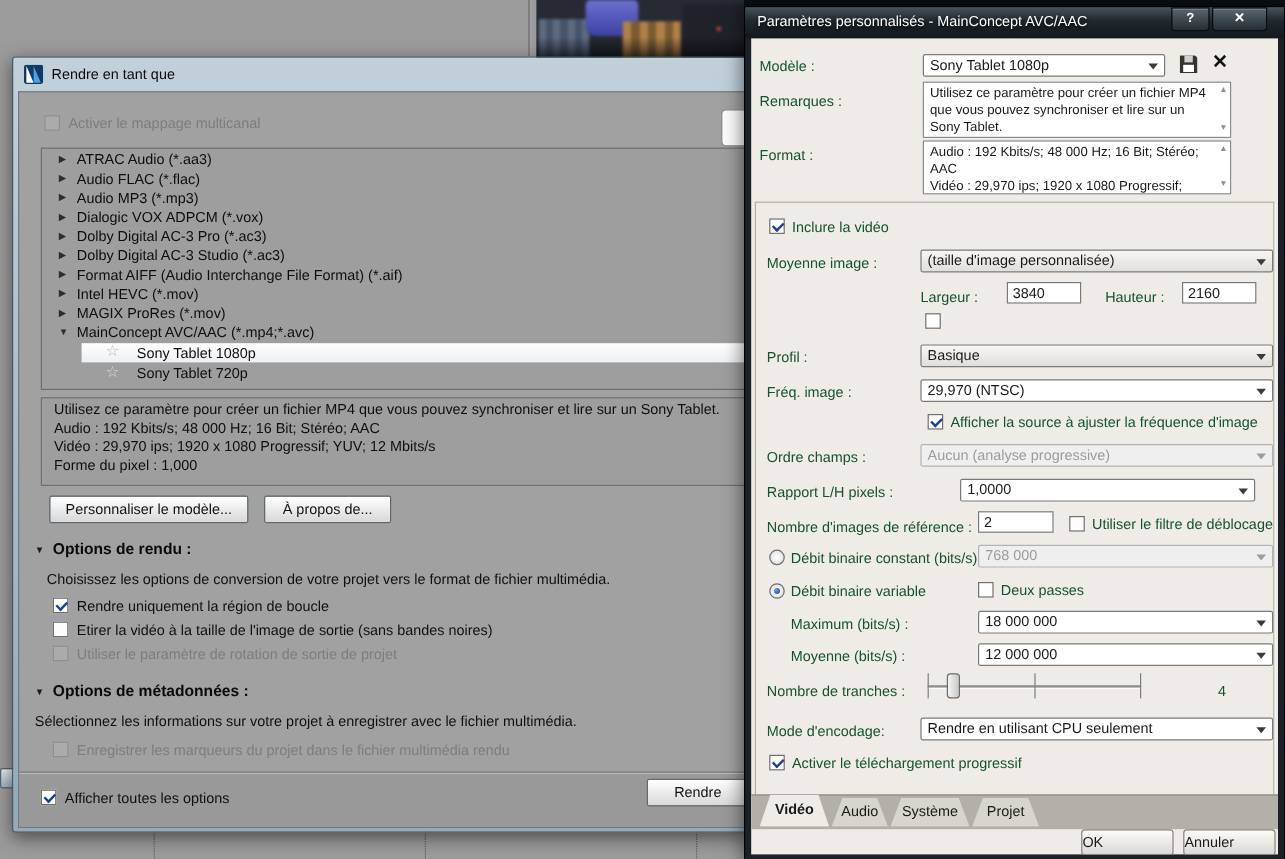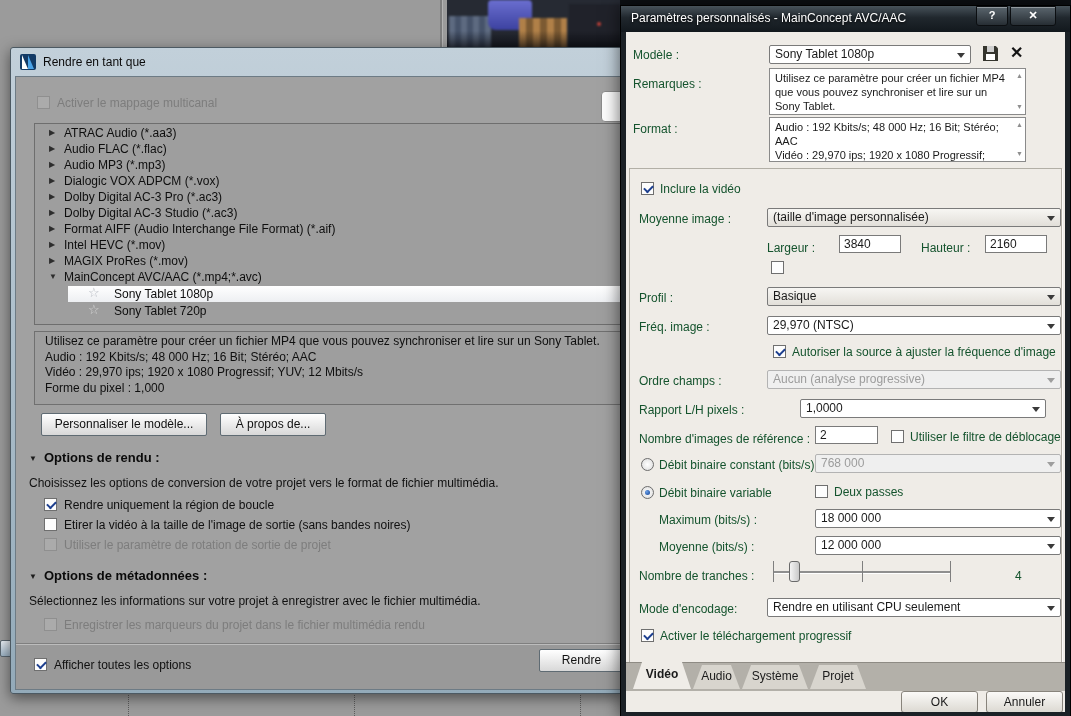--- a/index.html
+++ b/index.html
@@ -99,21 +99,21 @@
   .slider .tick{position:absolute;top:3px;width:1px;height:21px;background:#7f7f7f;}
   .slider .handle{position:absolute;left:16px;top:3px;width:11px;height:21px;border:1px solid #6a6a6a;
       border-radius:3px;background:linear-gradient(90deg,#f4f4f4,#c9c9c9);box-sizing:border-box;}
   #tabband{position:absolute;left:0;top:630px;width:439px;height:28px;background:#b3b0a9;
       border-top:1px solid #8e8b84;}
   .tab{position:absolute;height:24px;top:2px;background:#d8d5ce;font-size:12px;color:#1a1a1a;
       text-align:center;line-height:22px;clip-path:polygon(9px 0,calc(100% - 9px) 0,100% 100%,0 100%);
       filter:drop-shadow(1px 0 0 #94908a);}
   .tab.active{top:-1px;height:27px;background:#efece7;font-weight:bold;line-height:24px;}
   .btn-r{position:absolute;height:22px;background:linear-gradient(#fbfaf8,#dcd9d2);border:1px solid #88847c;
-      border-radius:3px;font-size:12px;color:#1a1a1a;text-align:center;line-height:20px;box-sizing:border-box;}
+      border-radius:3px;font-size:12px;color:#1a1a1a;line-height:20px;box-sizing:border-box;}
 
   .floppy{position:absolute;width:15px;height:15px;background:#35352e;
       clip-path:polygon(0 0,85% 0,100% 15%,100% 100%,0 100%);}
   .floppy::before{content:"";position:absolute;left:4px;top:0;width:7px;height:6px;background:#cfcfcf;}
   .floppy::after{content:"";position:absolute;left:3px;bottom:1px;width:9px;height:6px;background:#fff;}
   .xdel{position:absolute;font-size:16px;font-weight:bold;color:#141414;line-height:16px;}
 </style>
 </head>
 <body>
 
@@ -206,21 +206,21 @@
       <div>Audio : 192 Kbits/s; 48 000 Hz; 16 Bit; Stéréo; AAC</div>
       <div>Vidéo : 29,970 ips; 1920 x 1080 Progressif; YUV; 12 Mbits/s</div>
       <div>Forme du pixel : 1,000</div>
     </div>
 
     <div class="btn" style="left:25px;top:336px;width:166px">Personnaliser le modèle...</div>
     <div class="btn" style="left:204px;top:336px;width:106px">À propos de...</div>
 
     <span class="sec-arrow" style="left:13px;top:377px">▼</span>
     <span class="sec-hdr" style="left:28px;top:373px">Options de rendu :</span>
-    <span class="llabel" style="left:13px;top:399px">Choisissez les options de conversion de votre projet vers le format de fichier multimédia.</span>
+    <span class="llabel" style="left:23px;top:399px">Choisissez les options de conversion de votre projet vers le format de fichier multimédia.</span>
 
     <span class="cb checked" style="left:28px;top:421px"></span>
     <span class="llabel" style="left:48px;top:421px">Rendre uniquement la région de boucle</span>
     <span class="cb" style="left:28px;top:441px"></span>
     <span class="llabel" style="left:48px;top:441px">Etirer la vidéo à la taille de l'image de sortie (sans bandes noires)</span>
     <span class="cb dis" style="left:28px;top:461px"></span>
     <span class="llabel dis" style="left:48px;top:461px">Utiliser le paramètre de rotation de sortie de projet</span>
 
     <span class="sec-arrow" style="left:13px;top:495px">▼</span>
     <span class="sec-hdr" style="left:28px;top:491px">Options de métadonnées :</span>
@@ -289,21 +289,21 @@
     <div class="combo" style="left:141px;top:255px;width:294px">
       <span>Basique</span>
     </div>
 
     <span class="rlabel" style="left:13px;top:288px">Fréq. image :</span>
     <div class="combo white" style="left:141px;top:284px;width:294px">
       <span>29,970 (NTSC)</span>
     </div>
 
     <span class="cb checked" style="left:147px;top:313px"></span>
-    <span class="rlabel" style="left:166px;top:313px">Autoriser la source à ajuster la fréquence d'image</span>
+    <span class="rlabel" style="left:166px;top:313px">Afficher la source à ajuster la fréquence d'image</span>
 
     <span class="rlabel" style="left:13px;top:342px">Ordre champs :</span>
     <div class="combo dis" style="left:141px;top:338px;width:294px">
       <span>Aucun (analyse progressive)</span>
     </div>
 
     <span class="rlabel" style="left:13px;top:371px">Rapport L/H pixels :</span>
     <div class="combo white" style="left:174px;top:367px;width:246px">
       <span>1,0000</span>
     </div>

